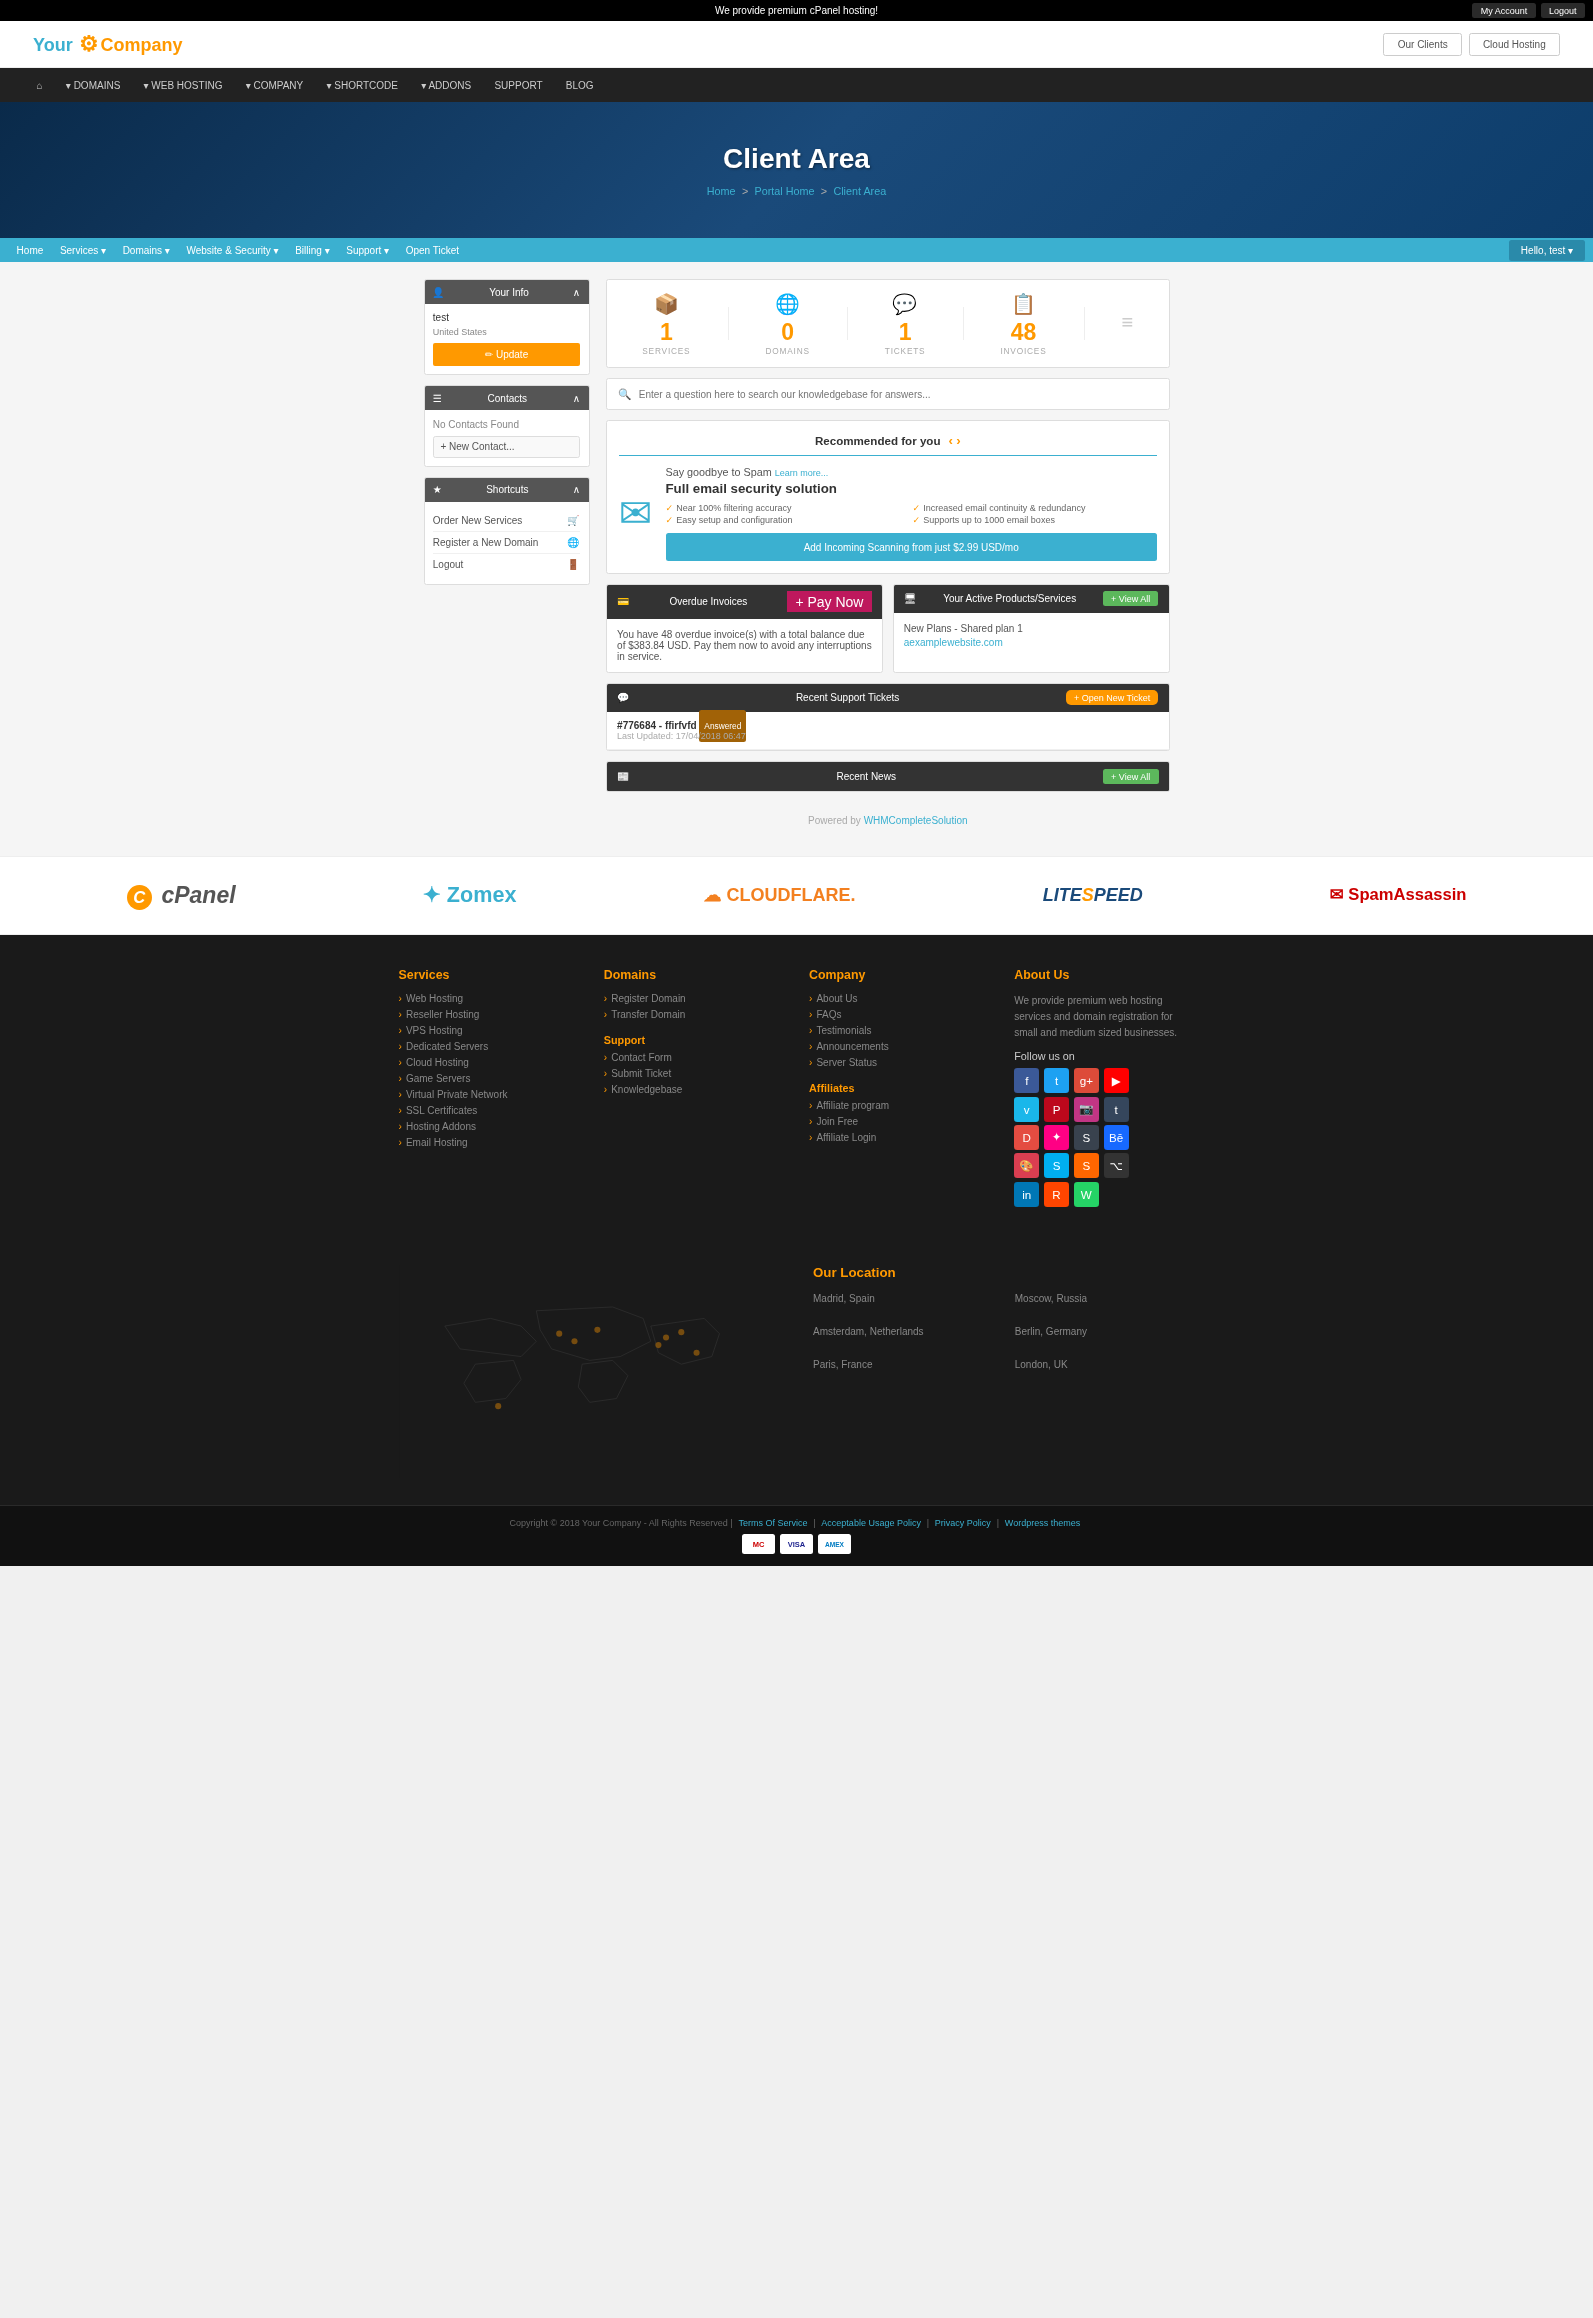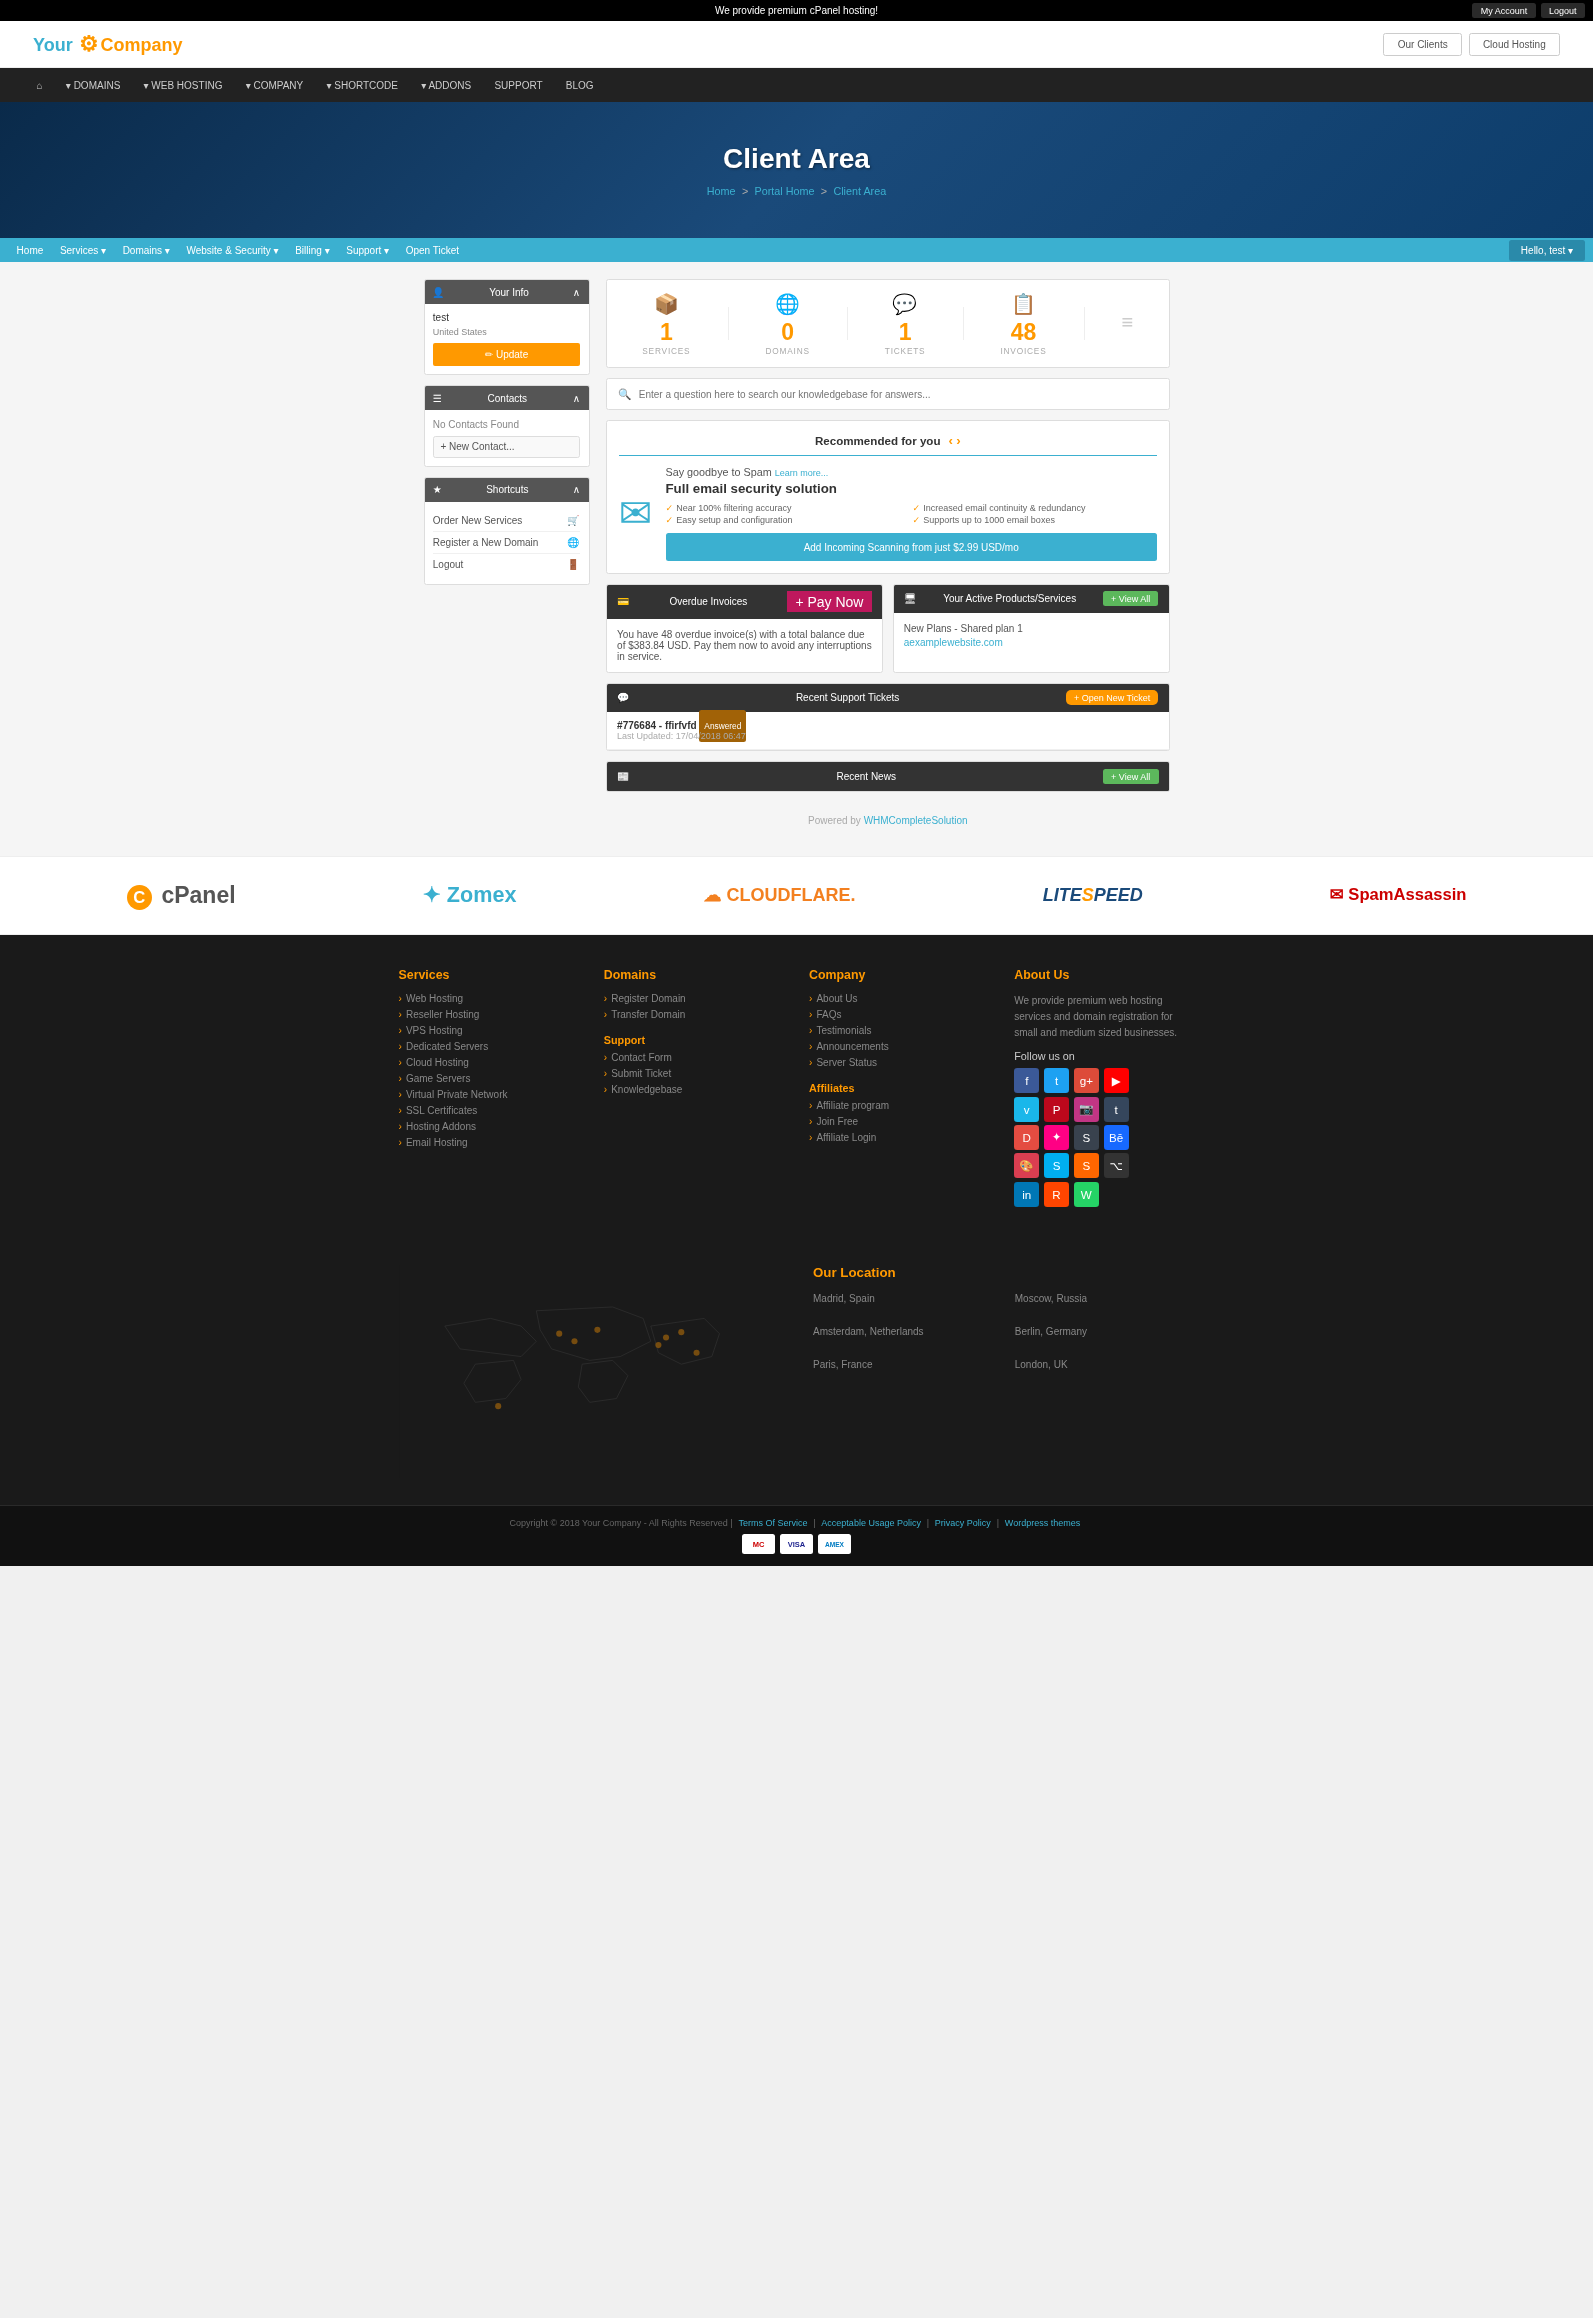--- a/index.html
+++ b/index.html
@@ -103,21 +103,21 @@
     .news-title { color: #333; font-weight: bold; margin-bottom: 3.3px; }
     .news-date { font-size: 9px; color: #aaa; }
 
     
     .powered-by { text-align: center; padding: 13.3px; font-size: 10px; color: #aaa; background: #f5f5f5; }
     .powered-by a { color: #3bb0d0; text-decoration: none; }
 
     
     .brand-logos { background: #fff; padding: 25px 33px; display: flex; align-items: center; justify-content: space-around; border-top: 0.8px solid #eee; border-bottom: 0.8px solid #eee; }
     .brand-logo { font-size: 20px; font-weight: bold; color: #555; }
-    .brand-cpanel { color: #f90; font-size: 23px; font-weight: 900; }
+    .brand-cpanel { color: #f90; font-size: 23px; font-weight: 900; font-style: italic; }
     .brand-zomex { color: #3bb0d0; font-size: 18px; }
     .brand-cloudflare { color: #f38020; font-size: 15px; }
     .brand-litespeed { color: #1a4a7a; font-size: 18px; font-style: italic; }
     .brand-spam { color: #c00; font-size: 15px; }
 
     
     .footer { background: #1a1a1a; color: #888; padding: 33px; }
     .footer-grid { display: grid; grid-template-columns: 1fr 1fr 1fr 1fr; gap: 25px; max-width: 796px; margin: 0 auto; }
     .footer-col h3 { color: #f90; font-size: 12.4px; margin-bottom: 11.6px; }
     .footer-col h4 { color: #f90; font-size: 10.8px; margin-top: 13.3px; margin-bottom: 6.6px; }

